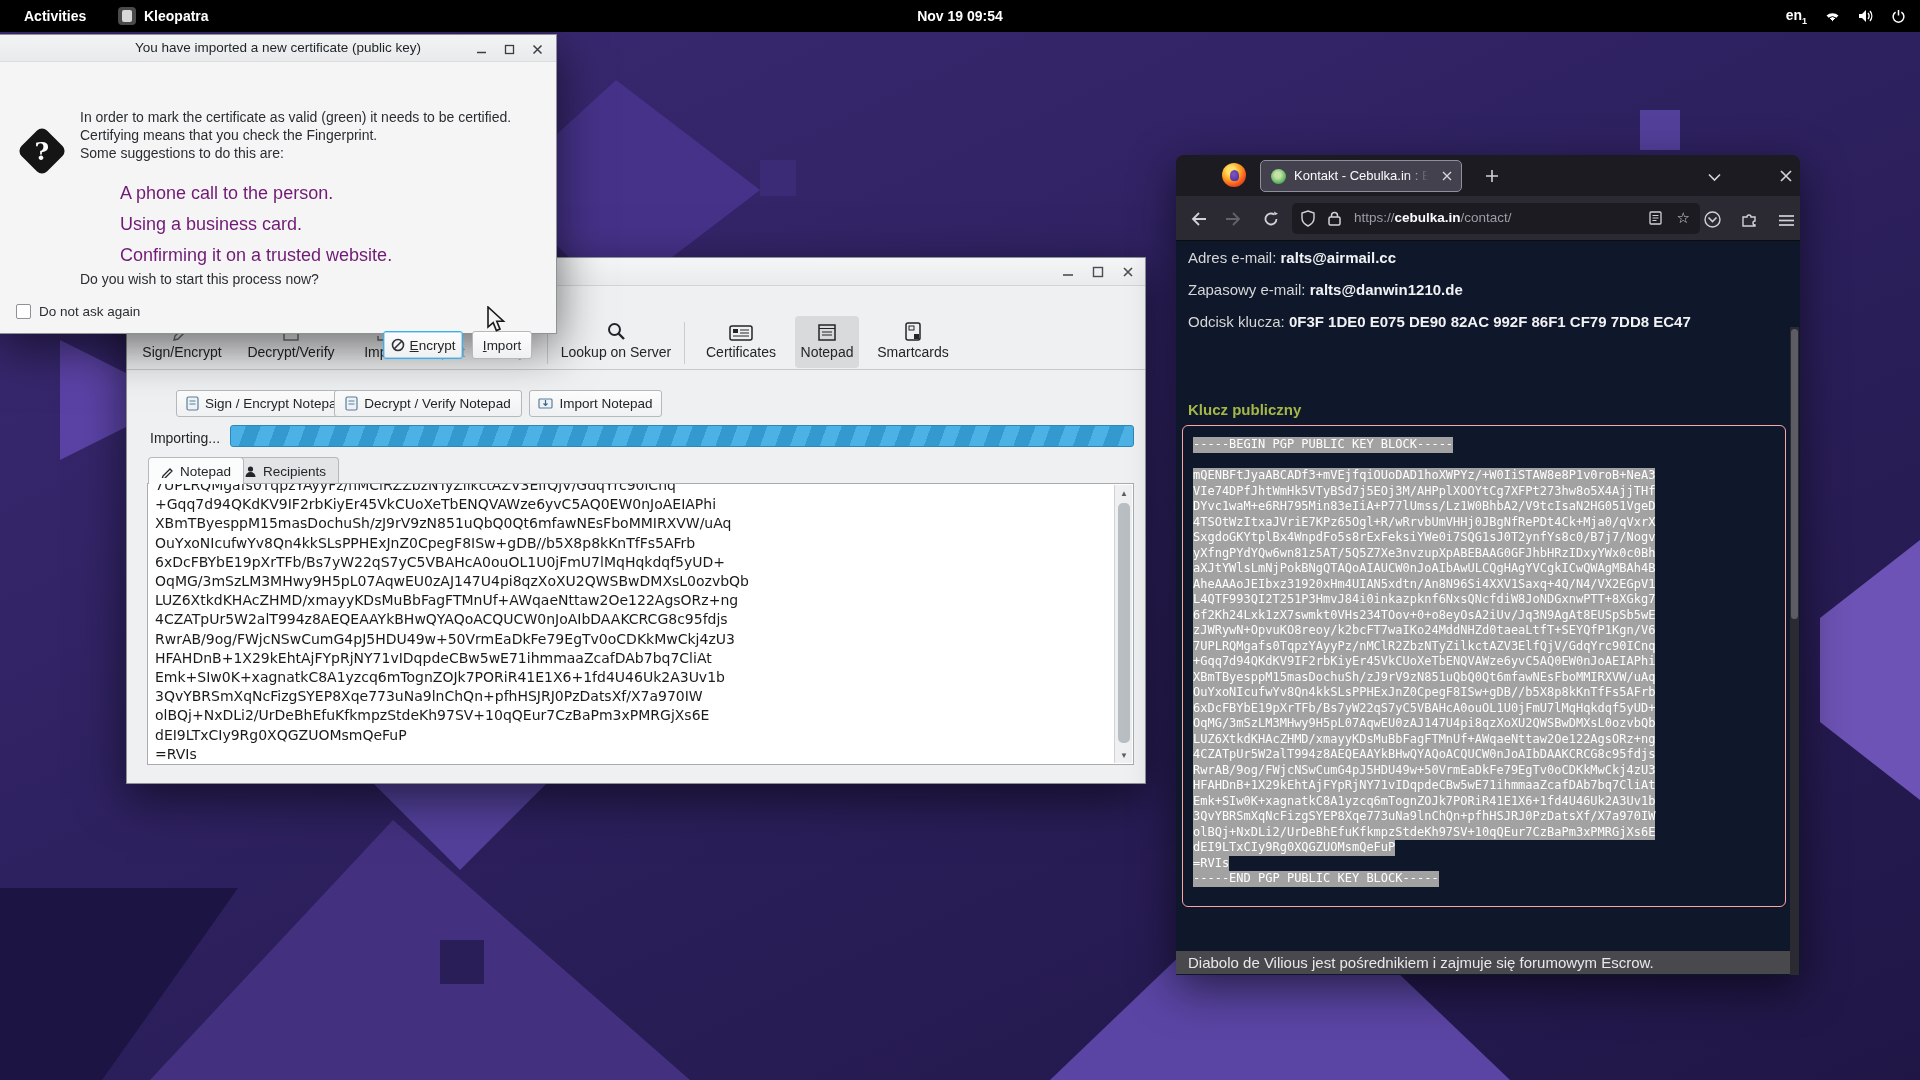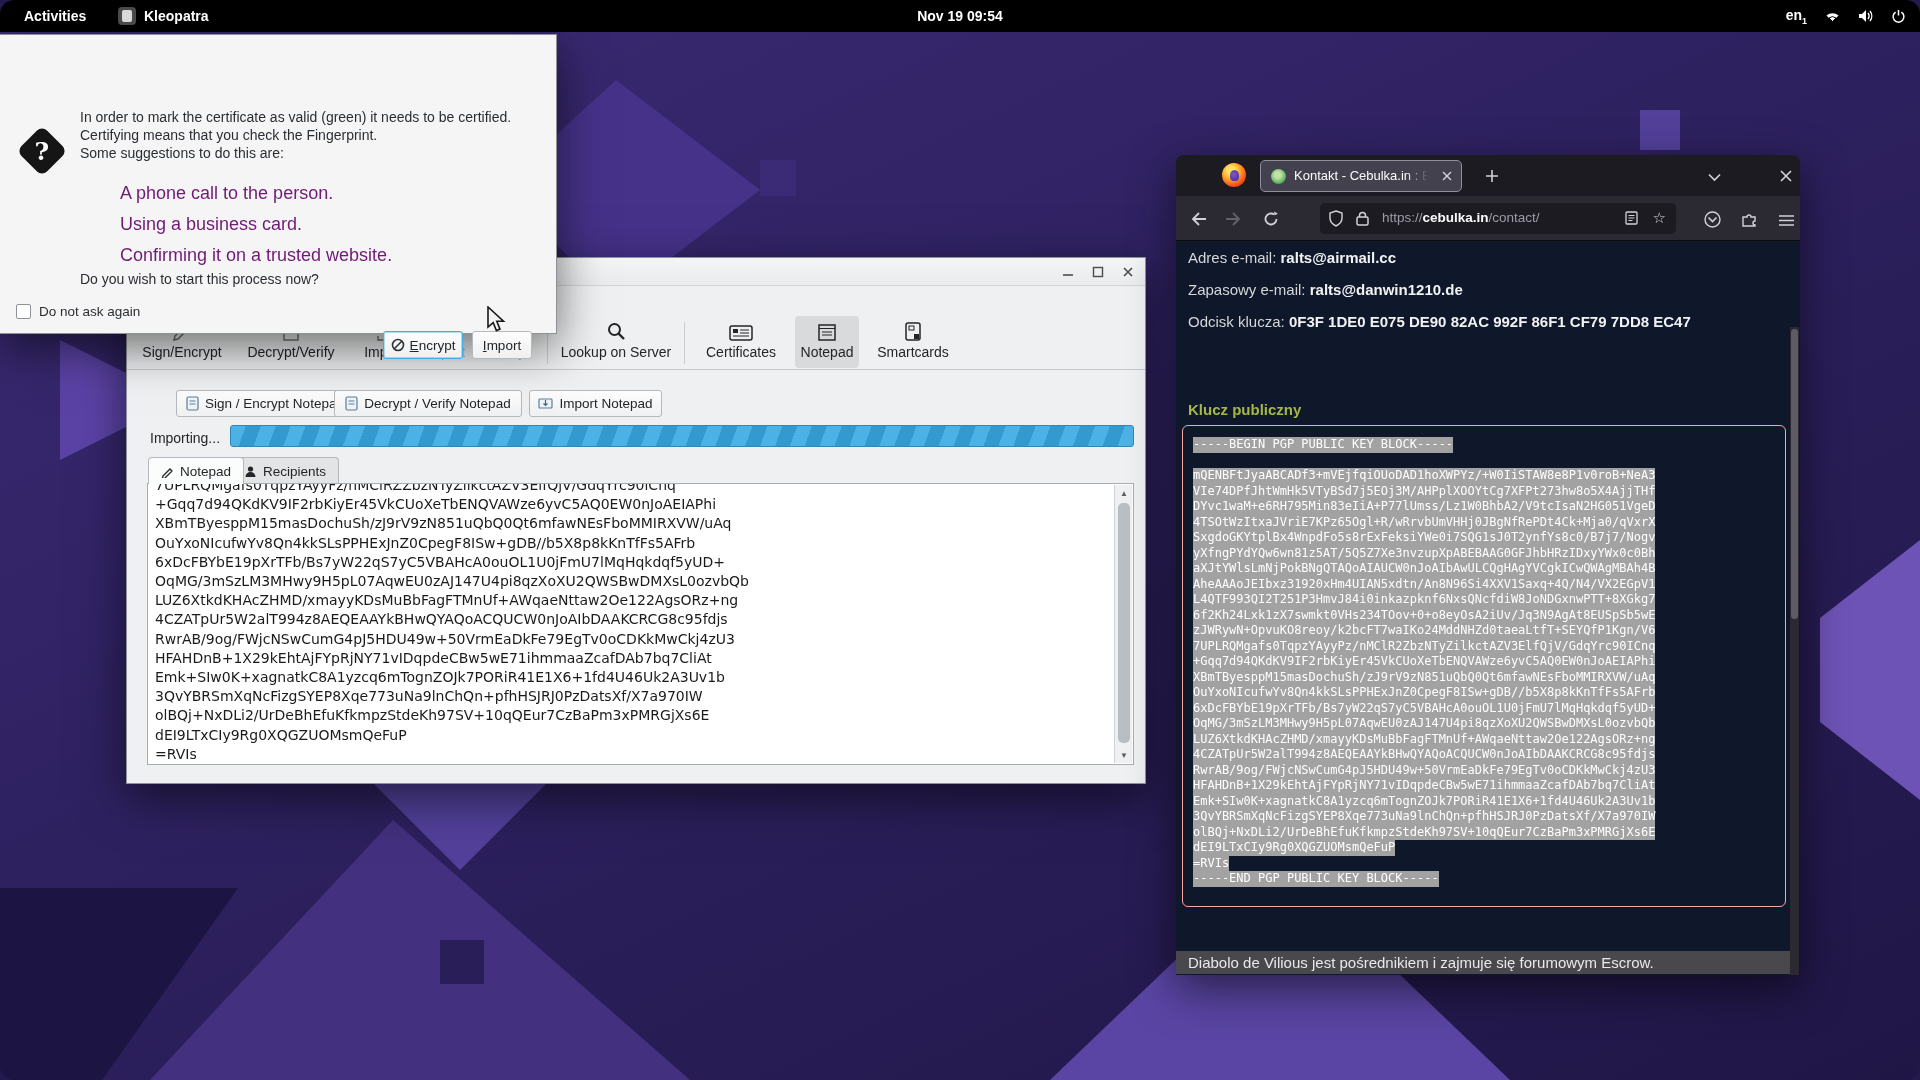--- a/index.html
+++ b/index.html
@@ -1,19 +1,19 @@
 <!DOCTYPE html>
 <html><head>
 <meta charset="utf-8">
 <style>
   * { margin:0; padding:0; box-sizing:border-box; }
   html,body { width:1920px; height:1080px; overflow:hidden; background:#241a4e;
     font-family:"Liberation Sans","DejaVu Sans",sans-serif; }
   .abs { position:absolute; }
-  #stage { position:relative; width:1920px; height:1080px; overflow:hidden;border-radius:14px; }
+  #stage { position:relative; width:1920px; height:1080px; overflow:hidden; }
 
   
   #wallpaper { inset:0; background:linear-gradient(155deg,#3c2b76 0%,#2e2160 45%,#201646 100%); }
   .wp { position:absolute; }
 
   
   #topbar { left:0; top:0; width:1920px; height:32px; background:#000; color:#fff; z-index:50; }
   #topbar .item { position:absolute; top:0; height:32px; display:flex; align-items:center; font-size:14px; font-weight:600; }
   #activities { left:14px; padding:0 10px; }
   #appmenu { left:118px; gap:8px; }
@@ -113,21 +113,21 @@
     border:1px solid #8f8f9d; color:#fbfbfe; }
   #fftab .fav { position:absolute; left:10px; top:8px; width:15px; height:15px; border-radius:50%;
     background:radial-gradient(circle at 45% 40%,#c5e1a5 0 25%,#66bb6a 60%,#2e7d32 100%); }
   #fftab .ttl { position:absolute; left:33px; top:7px; width:136px; overflow:hidden; white-space:nowrap; font-size:13px; }
   #fftab .fade { position:absolute; left:145px; top:1px; width:26px; height:29px;
     background:linear-gradient(90deg,rgba(66,65,77,0),#42414d 85%); }
   #fftab .tclose { position:absolute; right:6px; top:7px; width:16px; height:16px; color:#d7d7db;
     display:flex;align-items:center;justify-content:center; }
   .ffg { position:absolute; color:#d2d2d6; display:flex; align-items:center; justify-content:center; }
   #ffnav { position:absolute; left:0; top:41px; width:100%; height:45px; background:#2b2a33; border-bottom:1px solid #0d0d10; }
-  #ffurl { position:absolute; left:144px; top:7px; width:356px; height:31px; background:#1c1b22; border-radius:5px; }
+  #ffurl { position:absolute; left:116px; top:7px; width:408px; height:31px; background:#1c1b22; border-radius:5px; }
   #ffurl .utext { position:absolute; left:62px; top:7px; font-size:13.5px; white-space:nowrap; }
   .udim { color:#9d9da7; } .ustrong { color:#fbfbfe; font-weight:700; }
   #ffcontent { position:absolute; left:0; top:86px; width:100%; height:734px; background:#0f172a; color:#d6d6d6; overflow:hidden; }
   .ffrow { position:absolute; left:12px; font-size:15px; white-space:nowrap; }
   .ffrow b { color:#f2f2f4; }
   #ffheading { position:absolute; left:12px; top:160px; font-size:15px; font-weight:700; color:#a4b747; }
   #pgpbox { position:absolute; left:6px; top:184px; width:604px; height:482px; border:1px solid #fca5a5; border-radius:6px;
     padding:11px 10px; font-family:"DejaVu Sans Mono","Liberation Mono",monospace; font-size:12px; line-height:15.5px;
     color:#fdfdfd; }
   .pgpline { width:max-content; }
@@ -365,20 +365,40 @@
 -----END PGP PUBLIC KEY BLOCK-----</div>
     <div id="kscroll">
       <div class="arr" style="top:0;">▲</div>
       <div class="thumb"></div>
       <div class="arr" style="bottom:0;">▼</div>
     </div>
   </div>
 </div>
 
 <div id="dlg" class="abs win">
+  <div id="dlgtitle">
+    <div class="txt">You have imported a new certificate (public key)</div>
+    <div class="winctl">
+      <span class="ctl">
+            <svg width="11" height="11">
+              <line x1="1" y1="8.5" x2="10" y2="8.5" stroke="#3a3e42" stroke-width="1.5"></line>
+            </svg>
+          </span>
+      <span class="ctl">
+            <svg width="11" height="11">
+              <rect x="1.5" y="1.5" width="8" height="8" fill="none" stroke="#3a3e42" stroke-width="1.3"></rect>
+            </svg>
+          </span>
+      <span class="ctl">
+            <svg width="11" height="11">
+              <path d="M1.5 1.5 L9.5 9.5 M9.5 1.5 L1.5 9.5" stroke="#3a3e42" stroke-width="1.5"></path>
+            </svg>
+          </span>
+    </div>
+  </div>
   <div id="dlgicon">
         <span>?</span>
       </div>
   <div class="dline" style="top:74px;">In order to mark the certificate as valid (green) it needs to be certified.</div>
   <div class="dline" style="top:92px;">Certifying means that you check the Fingerprint.</div>
   <div class="dline" style="top:110px;">Some suggestions to do this are:</div>
   <div id="dsugg">
 
   <div>A phone call to the person.</div>
         <div>Using a business card.</div>

